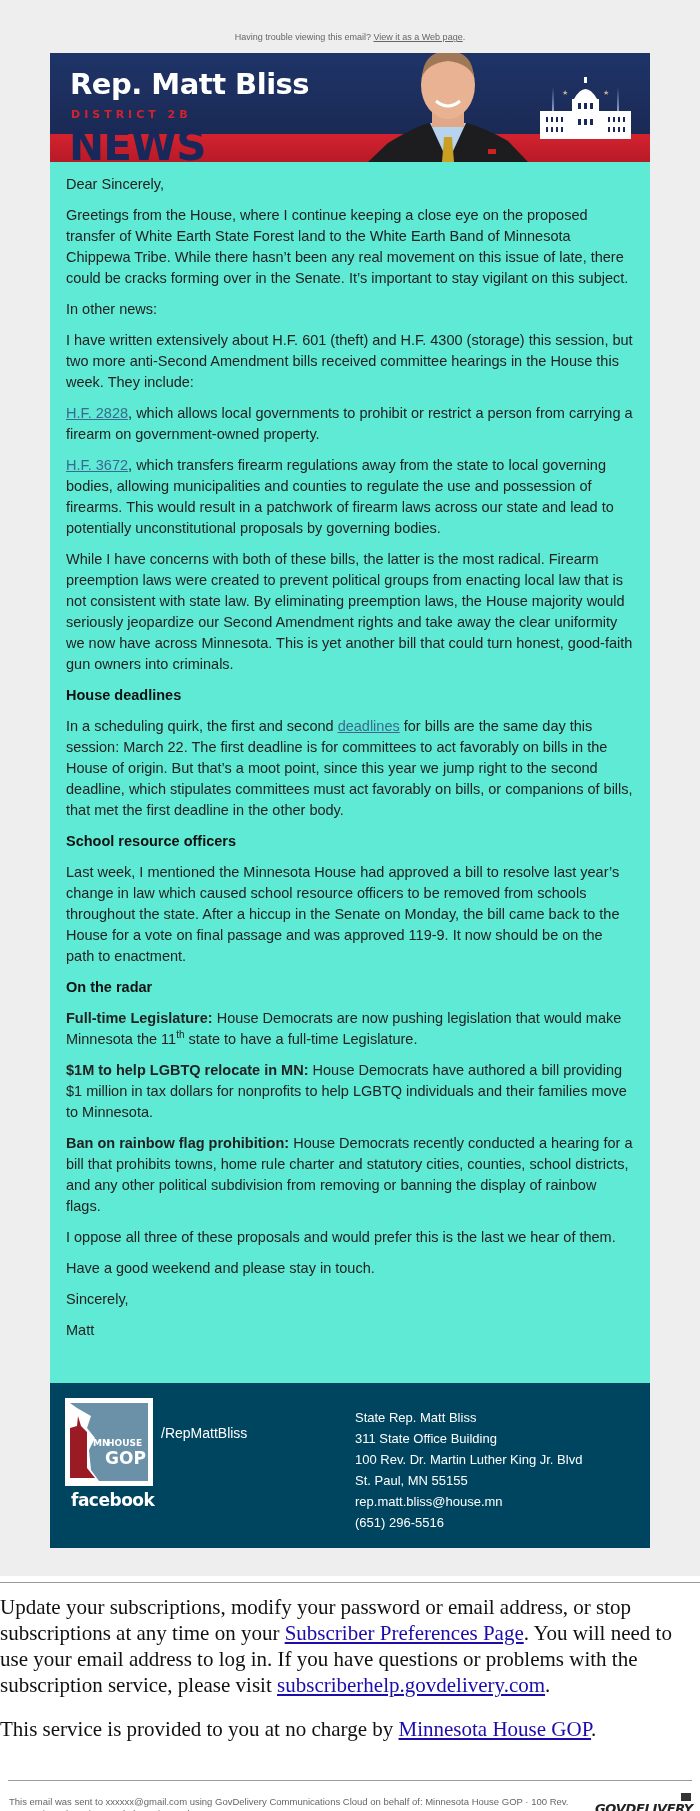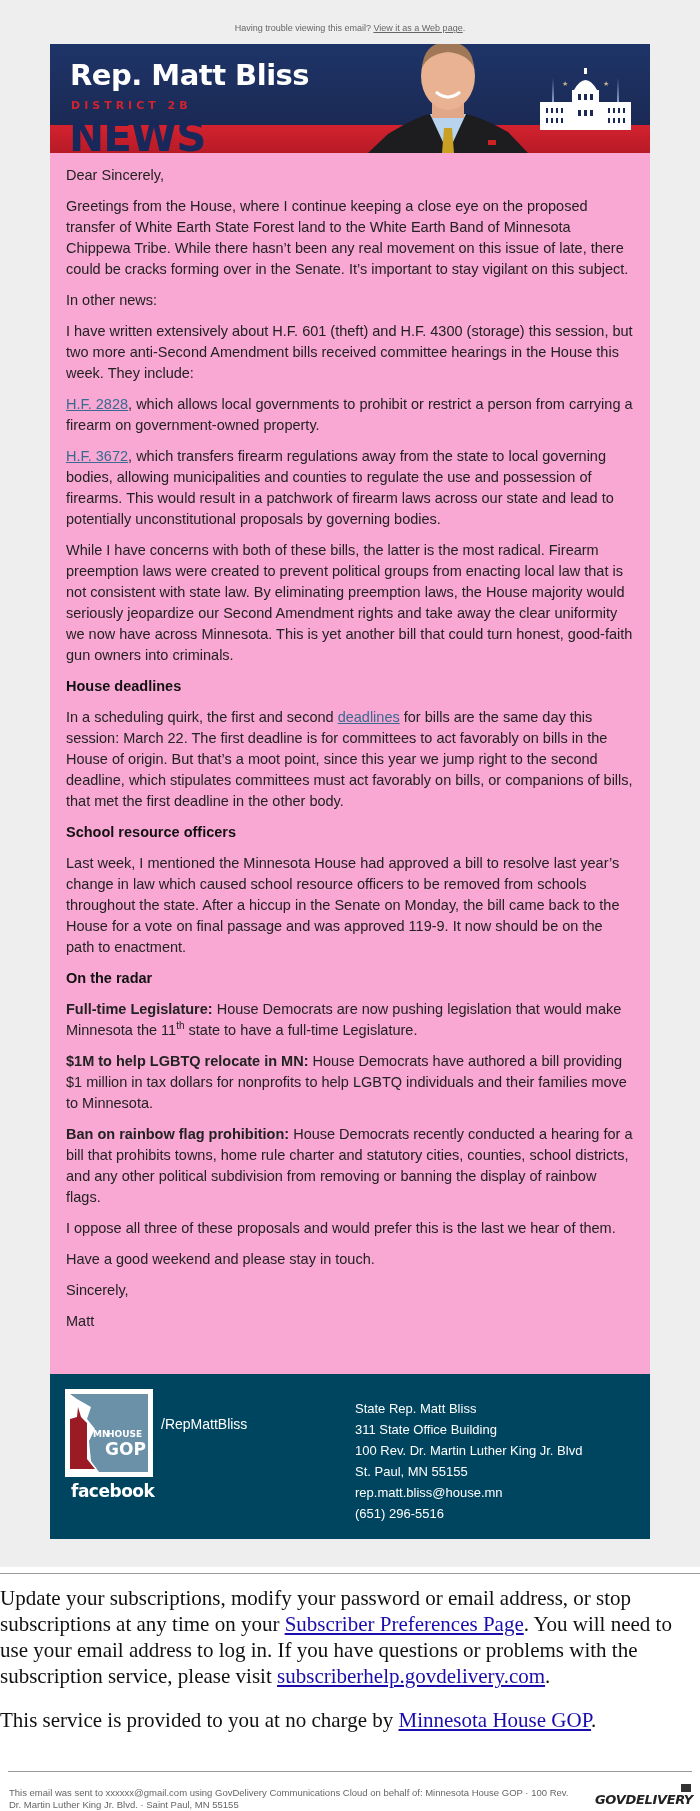--- a/index.html
+++ b/index.html
@@ -1,24 +1,24 @@
 <!DOCTYPE html>
 <html><head>
   <meta charset="utf-8">
   <style>
     * { box-sizing: border-box; }
     html, body { margin: 0; padding: 0; }
     body { width: 700px; background: #ffffff; font-family: "Liberation Sans", sans-serif; color: #222; }
     a { cursor: pointer; }
 
-    .grey-area { background: #eeeeee; padding: 21px 0 28px 0; }
+    .grey-area { background: #eeeeee; padding: 30px 0 28px 0; }
     .preheader { text-align: center; font-size: 9px; color: #666; height: 14px; line-height: 14px; margin-bottom: 9px; }
     .preheader a { color: #666; text-decoration: underline; }
 
-    .card { width: 600px; margin: 0 auto; background: #f9a8d4; }
+    .card { width: 600px; margin: 0 auto; background: #5eead4; }
 
     
     .banner { position: relative; width: 600px; height: 109px; overflow: hidden;
       background: linear-gradient(#1e3468 0%, #1b2a55 72%, #1b2a55 72%); }
     .banner .red-band { position: absolute; left: 0; right: 0; top: 81px; height: 28px;
       background: linear-gradient(#d3222f, #b81a27); }
     .banner .title { position: absolute; left: 20px; top: 14px; font-family: "DejaVu Sans", sans-serif; font-weight: bold; color: #fff; font-size: 29px; letter-spacing: -0.5px; }
     .banner .district { position: absolute; left: 21px; top: 55px; font-family: "DejaVu Sans", sans-serif; font-weight: bold; color: #d3222f; font-size: 11px; letter-spacing: 4px; }
     .banner .news { position: absolute; left: 19px; top: 72px; font-family: "DejaVu Sans", sans-serif; font-weight: bold; color: #18285a; font-size: 42px; letter-spacing: -1px; line-height: 1; text-align: center; }
     .banner .portrait { position: absolute; left: 318px; top: 0; width: 160px; height: 109px; }

